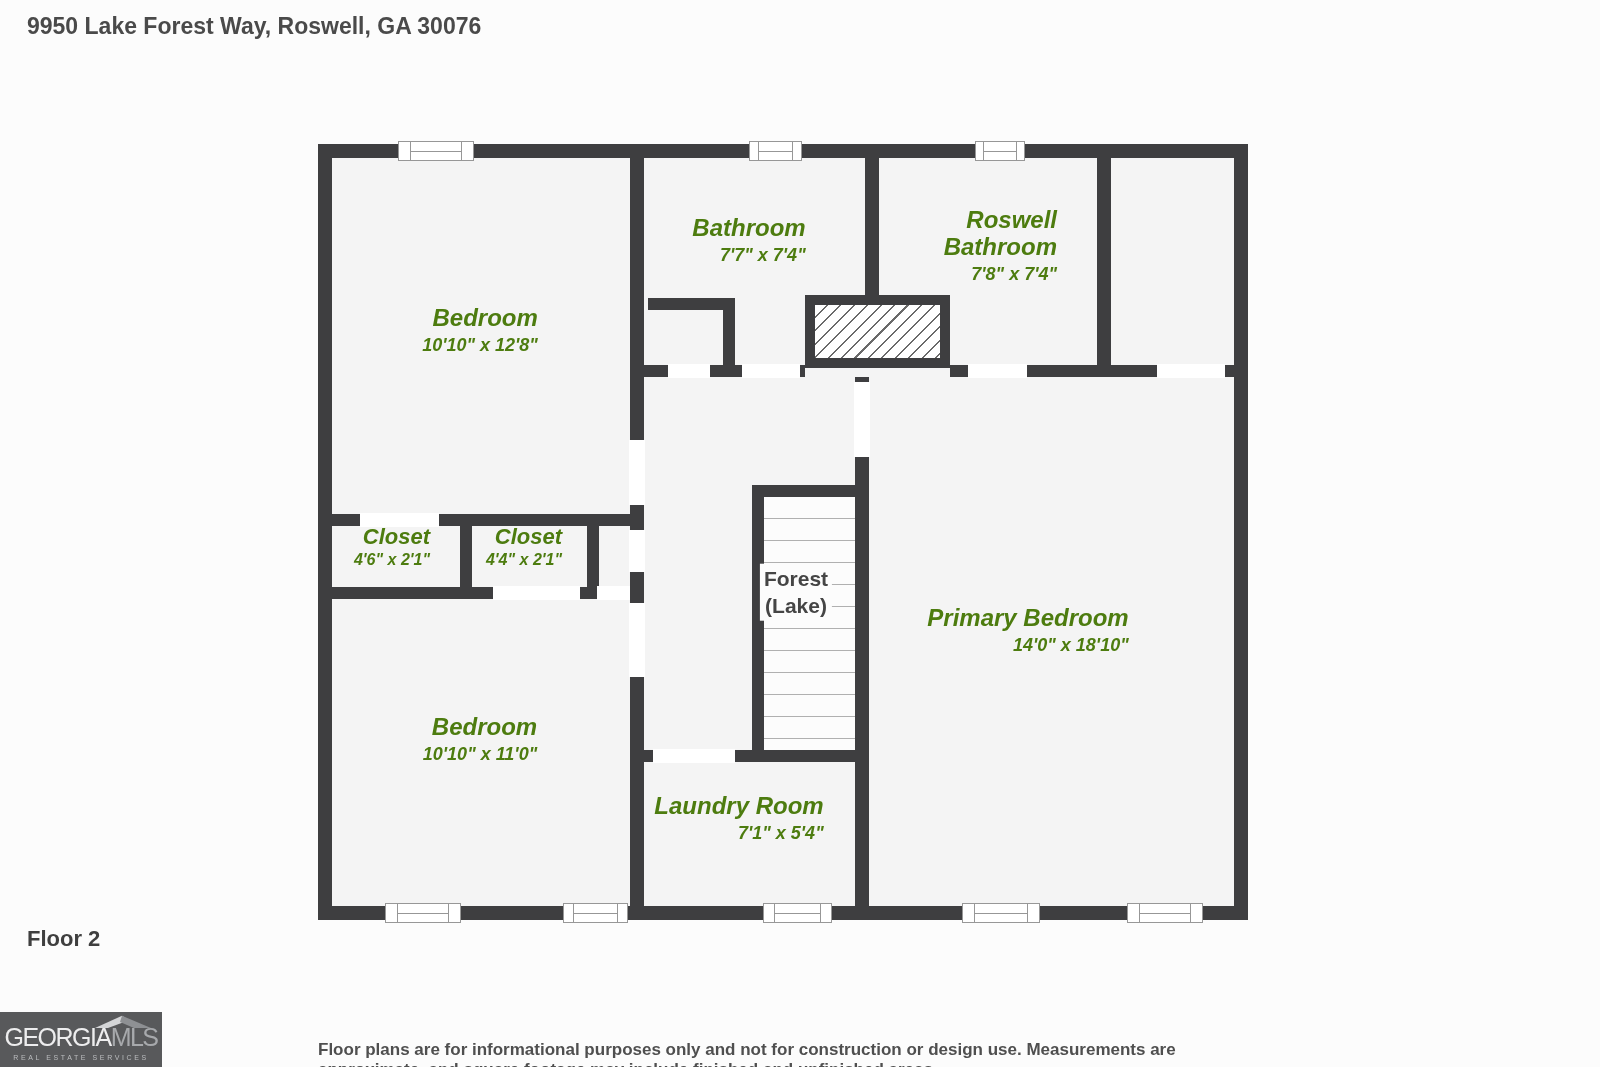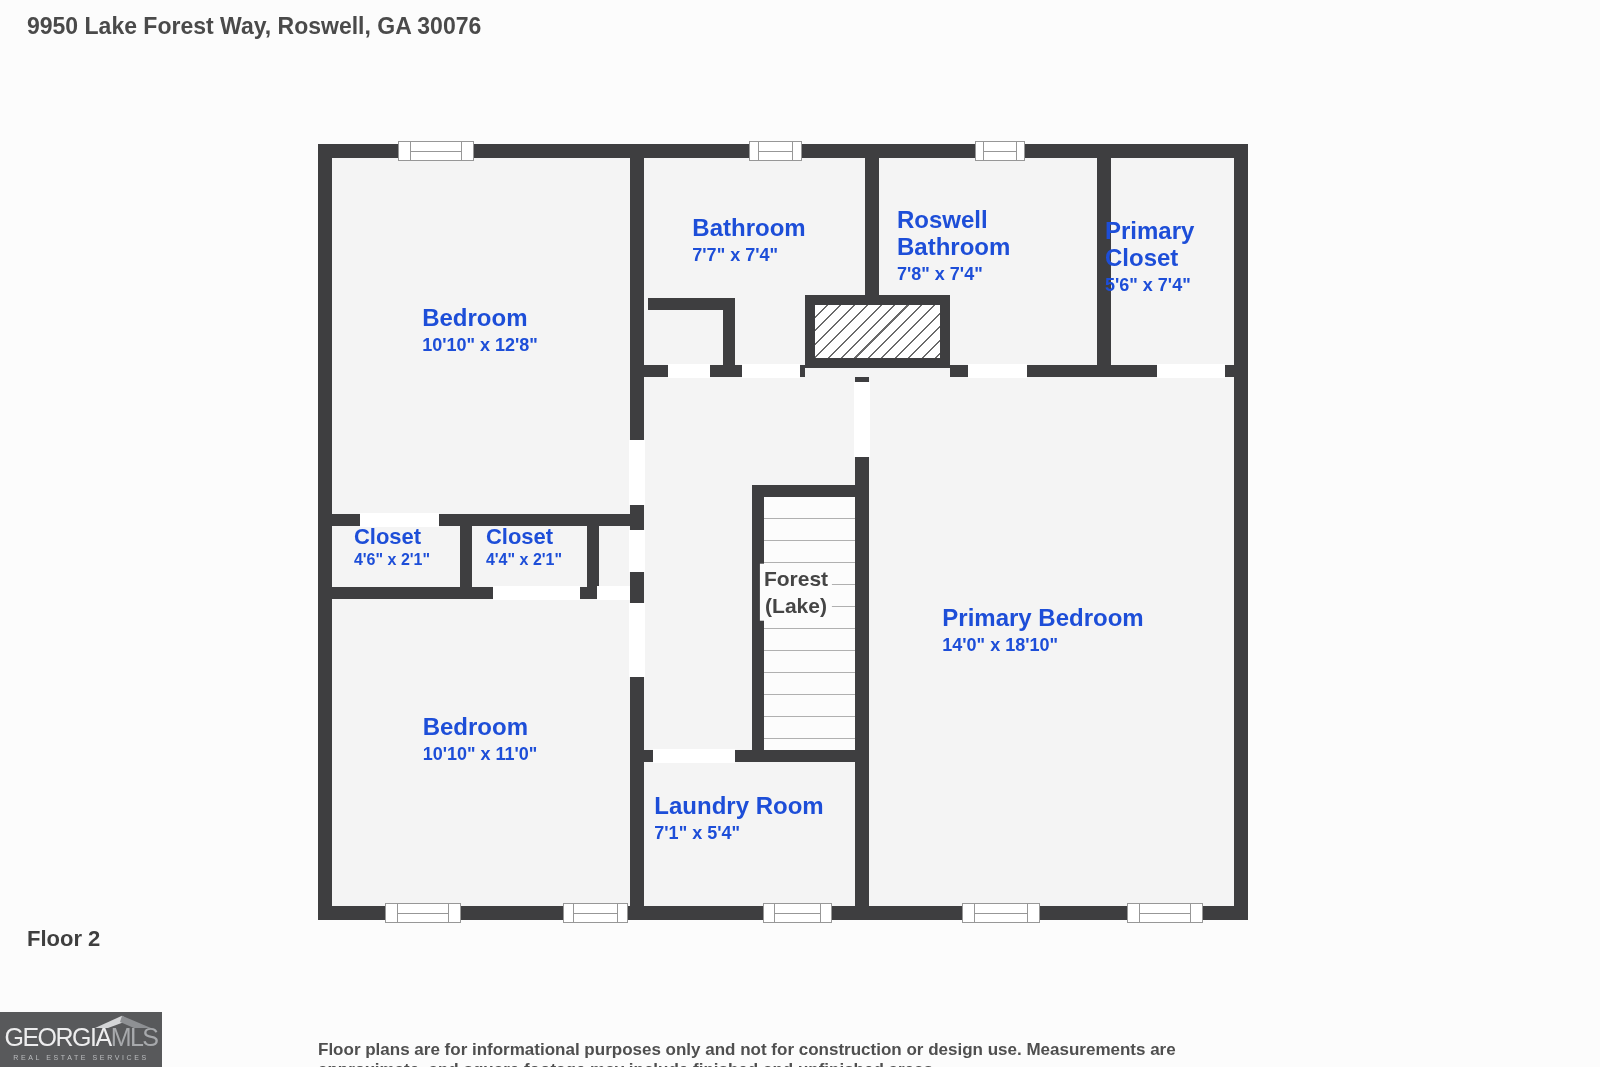--- a/index.html
+++ b/index.html
@@ -33,21 +33,21 @@
   .stairs-treads{
     position:absolute;left:446px;top:353px;width:91px;height:253px;z-index:2;
     background:repeating-linear-gradient(to bottom,#fcfcfc 0 21px,#b0b0b0 21px 22px);
   }
   .stairs-label{
     position:absolute;left:478px;top:448px;transform:translate(-50%,-50%);z-index:6;
     font-size:21px;font-weight:bold;color:#454545;text-align:center;line-height:1.3;
     background:#fcfcfc;padding:1px 4px;white-space:nowrap;
   }
   .room-label{
-    position:absolute;transform:translate(-50%,-50%);text-align:left;color:#1d4ed8;z-index:6;
+    position:absolute;transform:translate(-50%,-50%);text-align:right;color:#4d7c0f;z-index:6;font-style:italic;
   }
   .room-label .rn{font-size:24px;font-weight:bold;line-height:1.12}
   .room-label .rd{font-size:18px;font-weight:bold;white-space:nowrap;margin-top:3px}
   .room-label.small .rn{font-size:22px}
   .room-label.small .rd{font-size:16px;margin-top:1px}
   
   .disclaimer{
     position:absolute;left:318px;top:1040px;width:930px;
     font-size:17px;font-weight:bold;color:#4f4f4f;
   }
@@ -155,41 +155,37 @@
     <div class="rd">10'10" x 12'8"</div>
   </div>
   <div class="room-label" style="left:431px;top:96px">
     <div class="rn">Bathroom</div>
     <div class="rd">7'7" x 7'4"</div>
   </div>
   <div class="room-label" style="left:659px;top:102px;width:160px">
     <div class="rn">Roswell Bathroom</div>
     <div class="rd">7'8" x 7'4"</div>
   </div>
-  <div class="room-label" style="left:843px;top:113px;width:112px">
-    <div class="rn">Primary Closet</div>
-    <div class="rd">5'6" x 7'4"</div>
-  </div>
   <div class="room-label small" style="left:74px;top:403px">
     <div class="rn">Closet</div>
     <div class="rd">4'6" x 2'1"</div>
   </div>
   <div class="room-label small" style="left:206px;top:403px">
     <div class="rn">Closet</div>
     <div class="rd">4'4" x 2'1"</div>
   </div>
   <div class="room-label" style="left:162px;top:595px">
     <div class="rn">Bedroom</div>
     <div class="rd">10'10" x 11'0"</div>
   </div>
   <div class="room-label" style="left:421px;top:674px">
     <div class="rn" style="white-space:nowrap">Laundry Room</div>
     <div class="rd">7'1" x 5'4"</div>
   </div>
-  <div class="room-label" style="left:725px;top:486px">
+  <div class="room-label" style="left:710px;top:486px">
     <div class="rn" style="white-space:nowrap">Primary Bedroom</div>
     <div class="rd">14'0" x 18'10"</div>
   </div>
 
   <div class="stairs-label">
     <div>Forest</div>
     <div>(Lake)</div>
   </div>
 </div>
 

